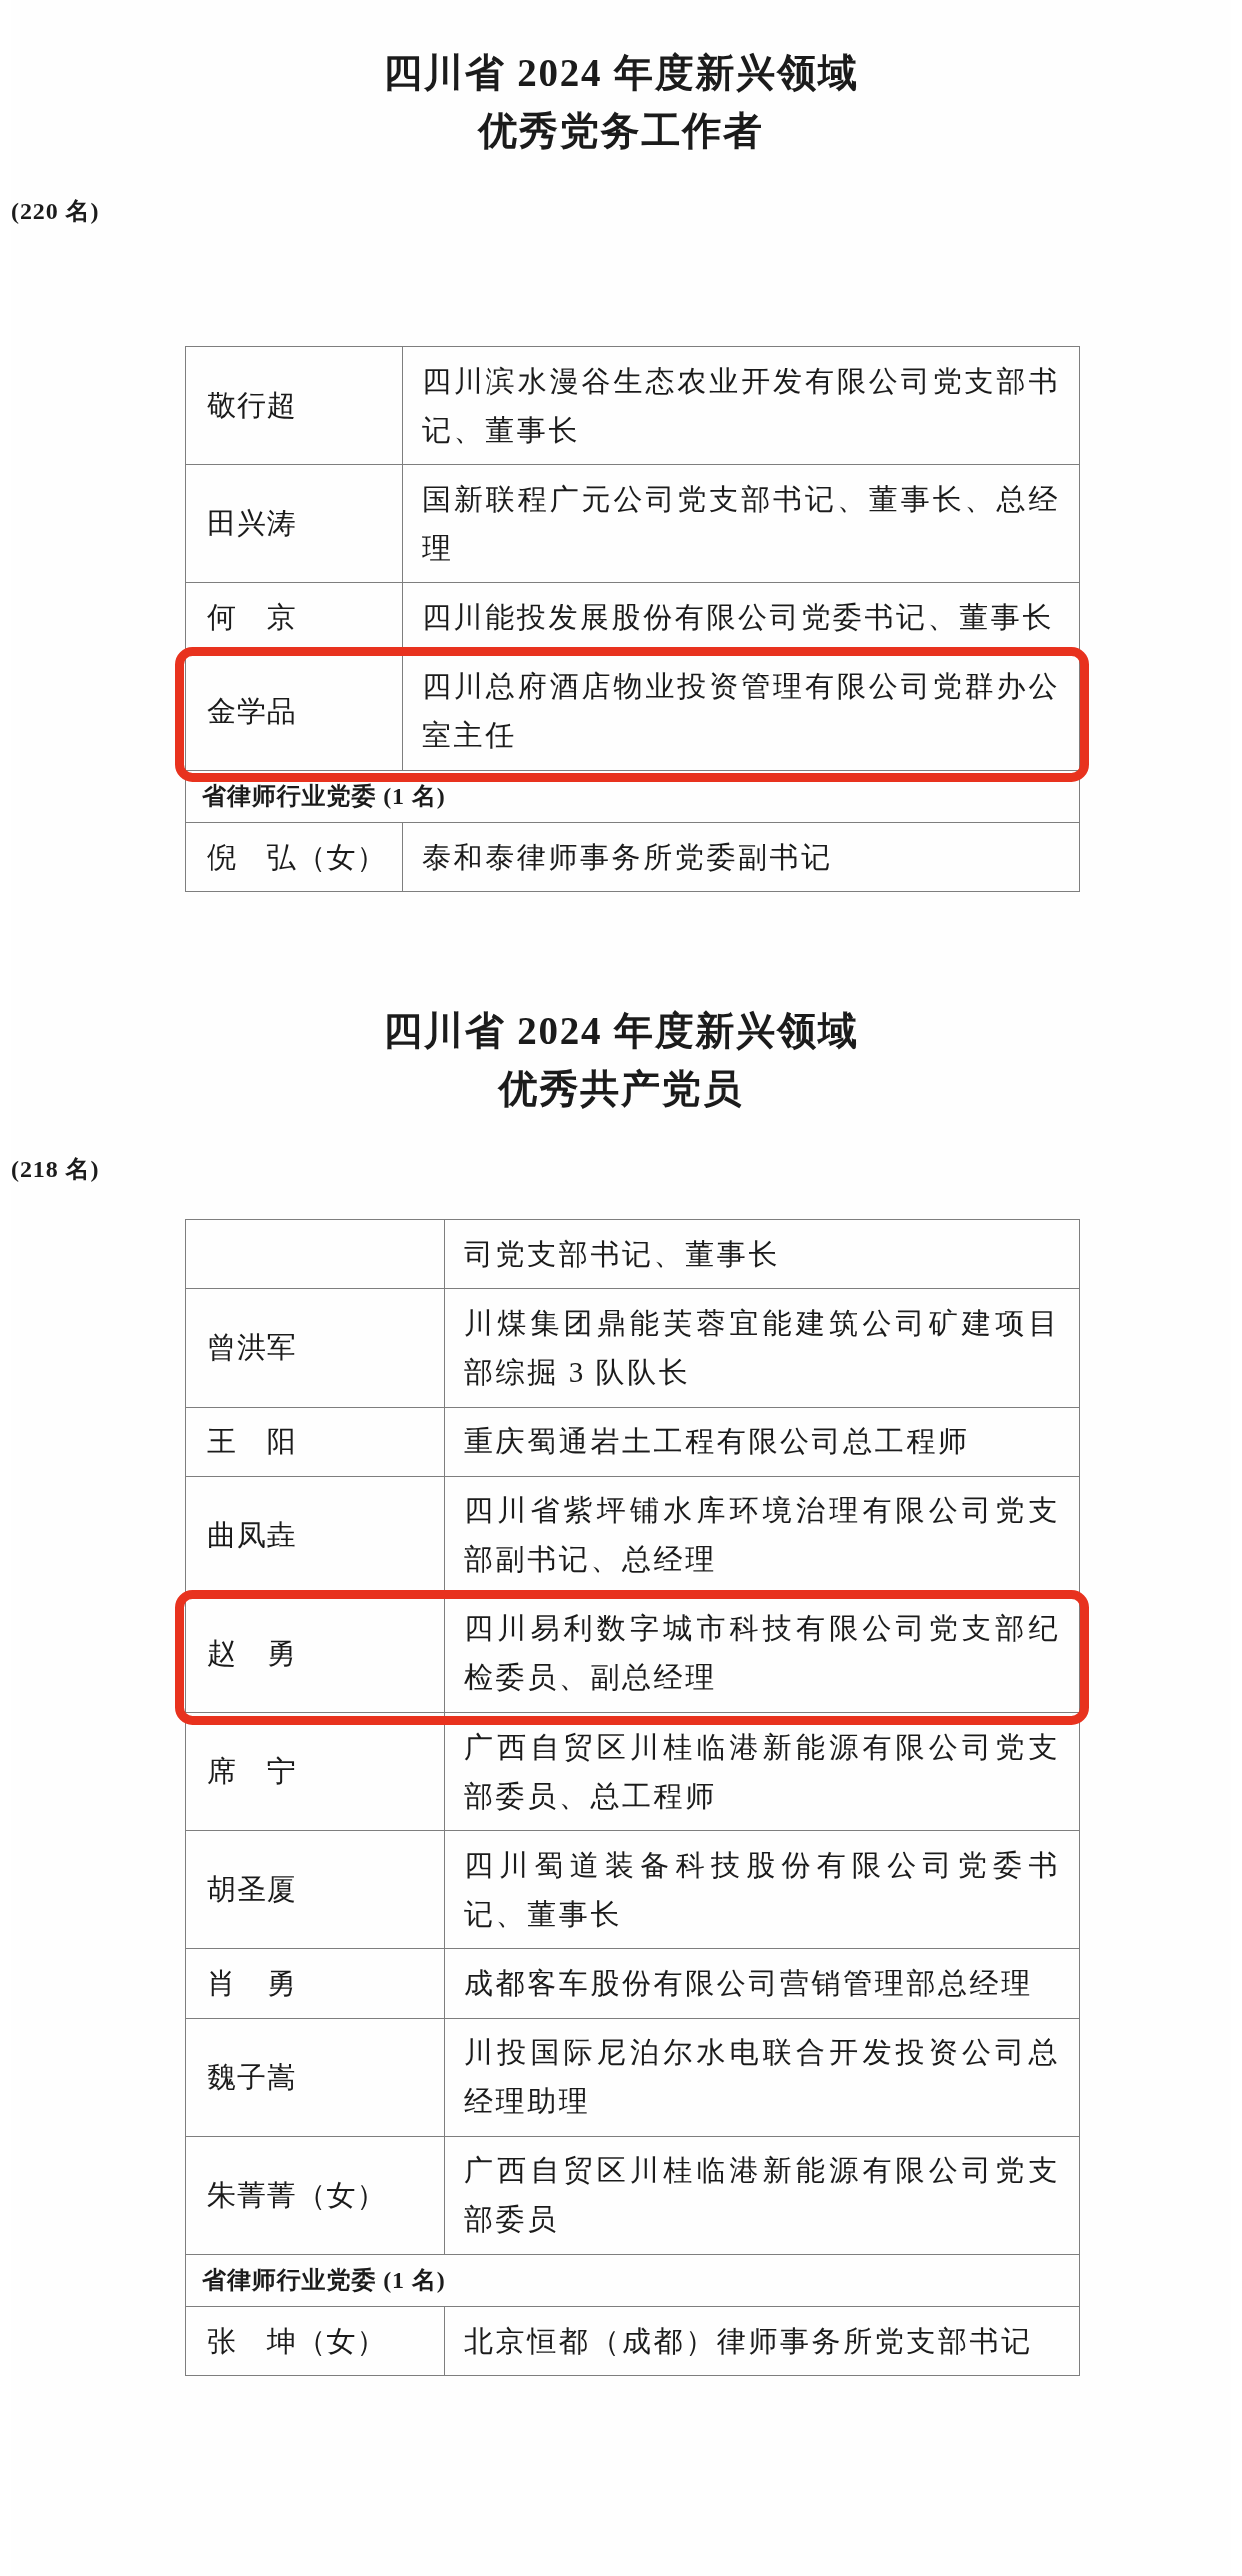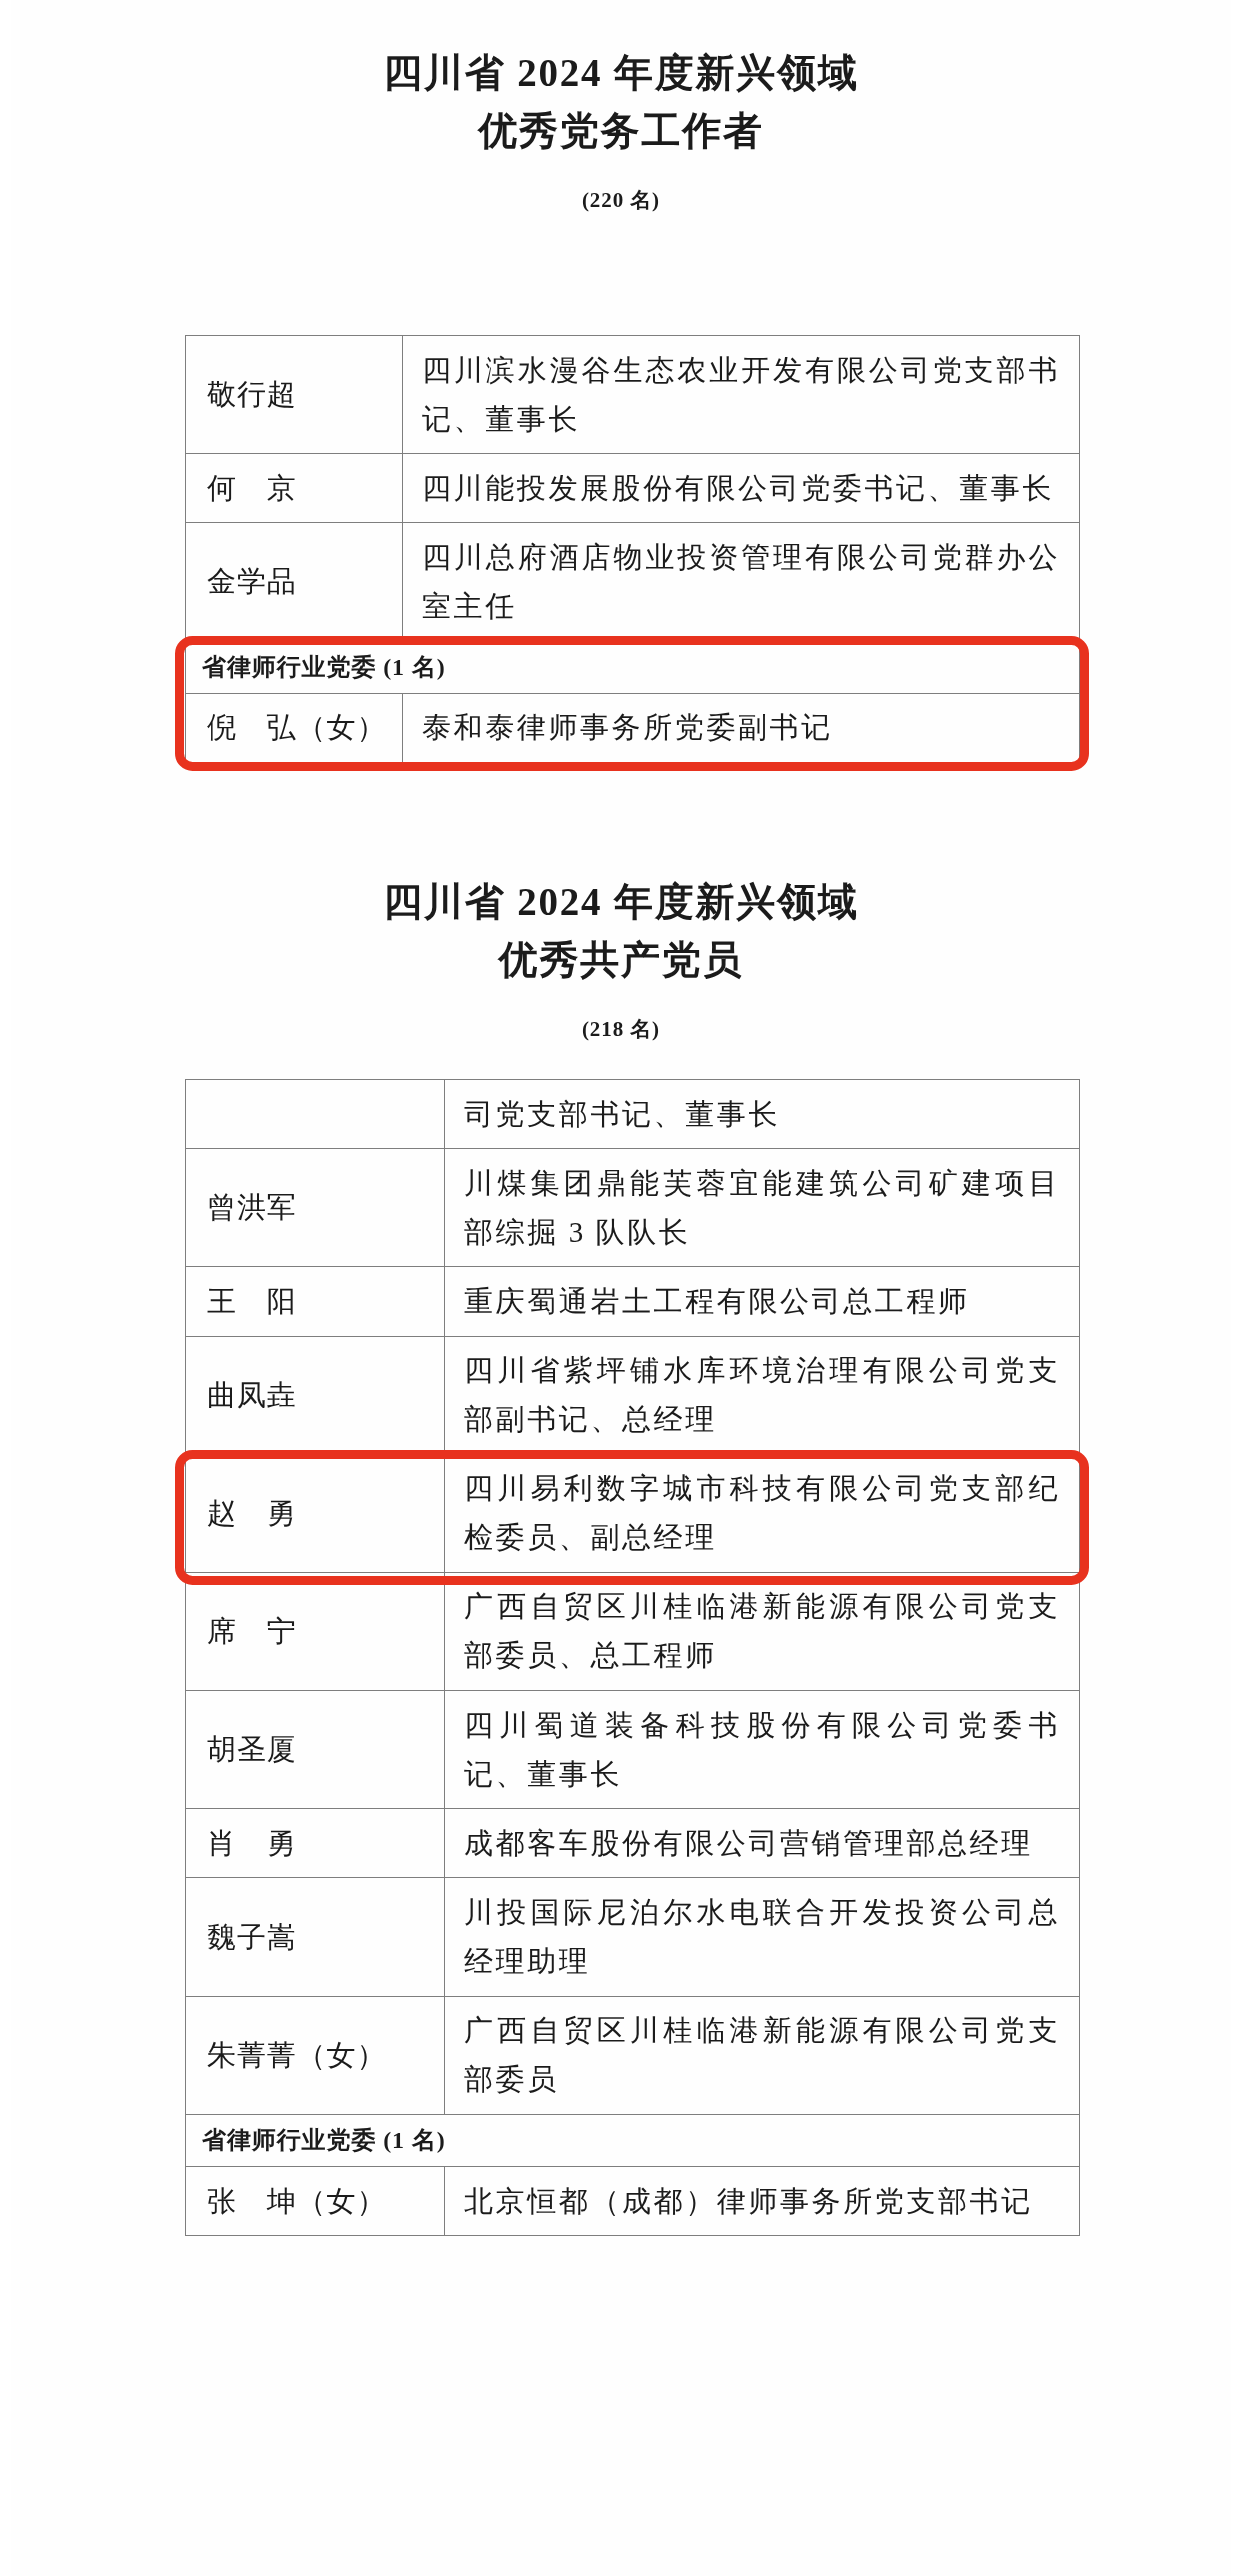--- a/index.html
+++ b/index.html
@@ -17,25 +17,24 @@
   }
   .section { position: relative; }
   .title-line {
     text-align: center;
     font-weight: bold;
     font-size: 39px;
     line-height: 58px;
     letter-spacing: 1.8px;
   }
   .count {
-    text-align: center;
     font-weight: bold;
-    font-size: 21px;
+    font-size: 24px;
     line-height: 35px;
-    margin-top: 23px;
+    margin-top: 34px;
     letter-spacing: 0.9px;
   }
   .table-wrap {
     position: relative;
     margin-left: 174px;
     width: 895px;
   }
   .sec-workers .table-wrap { margin-top: 117px; }
   .sec-members .title-line:first-child { margin-top: 110px; }
   .sec-members .table-wrap { margin-top: 32px; }
@@ -92,20 +91,24 @@
     <div class="table-wrap">
       <table class="roster">
         <colgroup>
             <col class="namecol">
             <col>
           </colgroup>
         <tbody>
             <tr>
               <td class="name">敬行超</td>
               <td class="desc">四川滨水漫谷生态农业开发有限公司党支部书记、董事长</td>
+            </tr>
+            <tr>
+              <td class="name">田兴涛</td>
+              <td class="desc">国新联程广元公司党支部书记、董事长、总经理</td>
             </tr>
             <tr>
               <td class="name">何　京</td>
               <td class="desc">四川能投发展股份有限公司党委书记、董事长</td>
             </tr>
             <tr class="hl">
               <td class="name">金学品</td>
               <td class="desc">四川总府酒店物业投资管理有限公司党群办公室主任</td>
             </tr>
             <tr>

